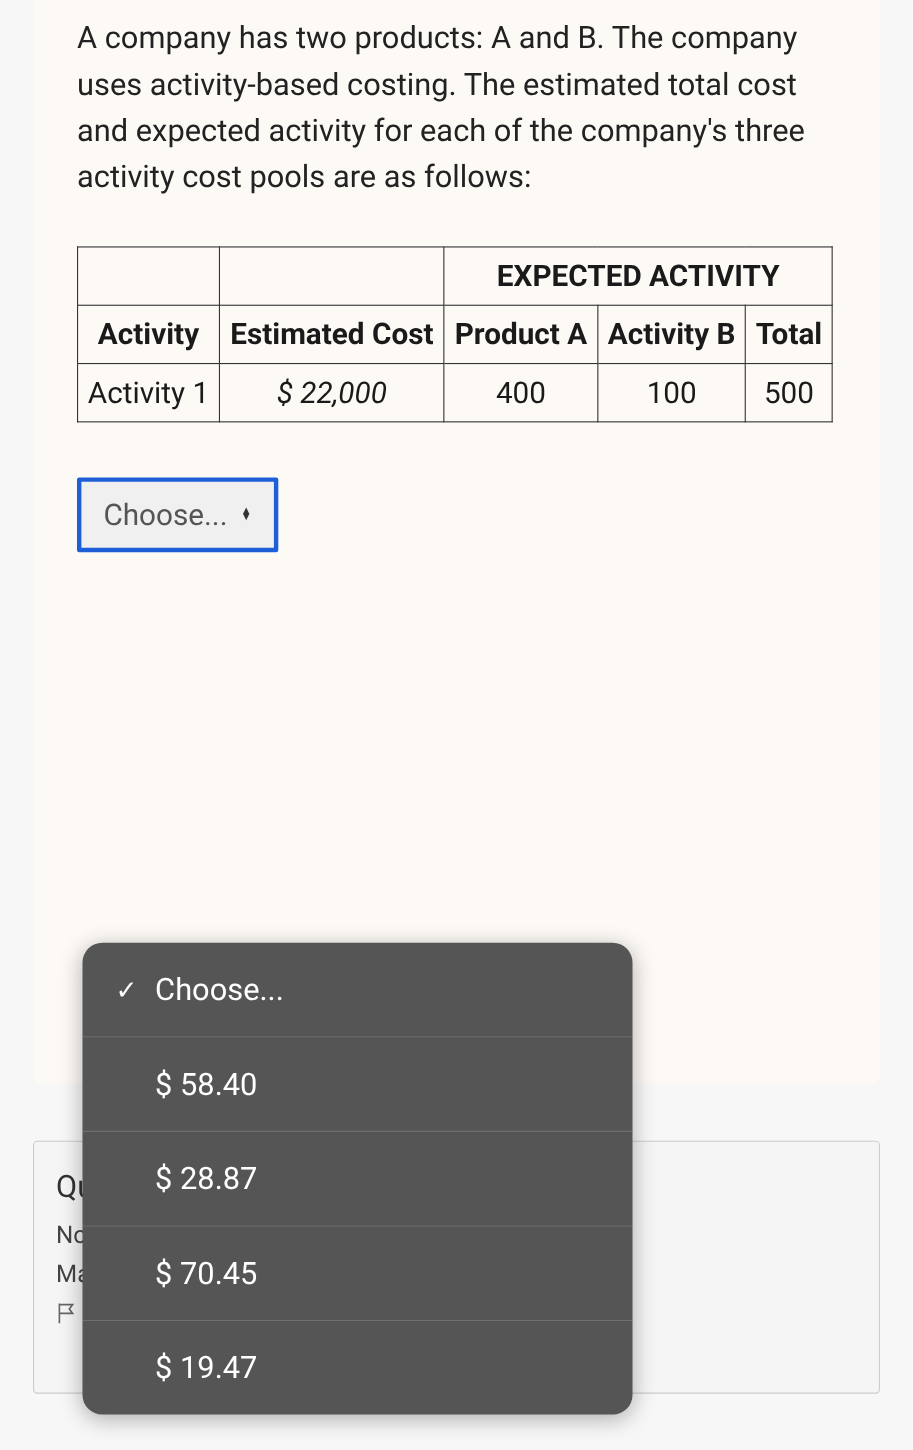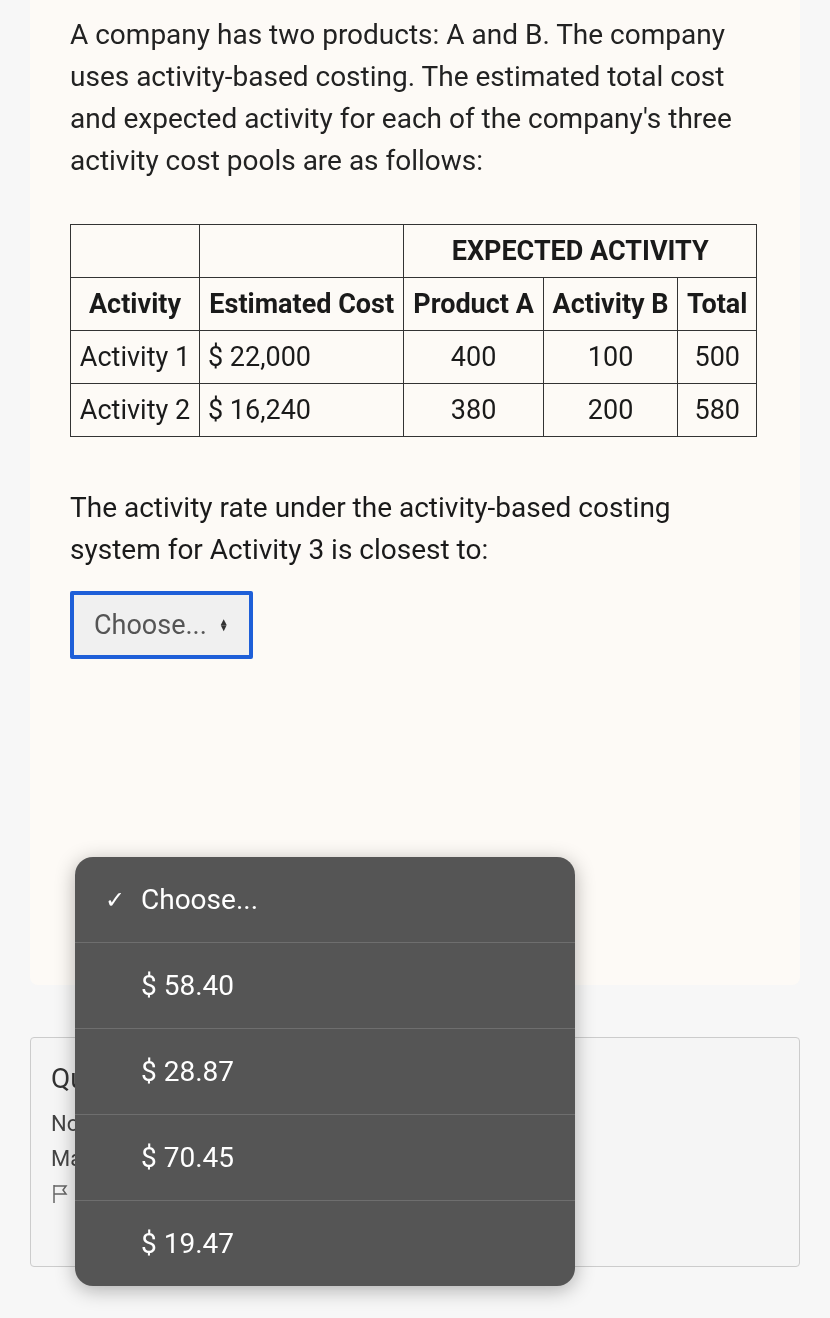--- a/index.html
+++ b/index.html
@@ -34,21 +34,21 @@
     border: 1px solid #333;
     padding: 10px 8px;
   }
   table.data-table th {
     font-weight: 700;
     text-align: center;
     vertical-align: top;
     margin-top: 31px;
   }
   table.data-table td.activity-name { text-align: center; }
-  table.data-table td.money { text-align: left; }
+  table.data-table td.money { text-align: center; font-style: italic; }
   table.data-table td.num { text-align: center; }
   .followup {
     font-size: 28px;
     line-height: 1.5;
     margin-bottom: 20px;
   }
   .dropdown-trigger {
     display: inline-flex;
     align-items: center;
     border: 4px solid #1e5fd8;
@@ -128,31 +128,23 @@
       </tr>
     </thead>
     <tbody>
       <tr>
         <td class="activity-name">Activity 1</td>
         <td class="money">$ 22,000</td>
         <td class="num">400</td>
         <td class="num">100</td>
         <td class="num">500</td>
       </tr>
-      <tr>
-        <td class="activity-name">Activity 2</td>
-        <td class="money">$ 16,240</td>
-        <td class="num">380</td>
-        <td class="num">200</td>
-        <td class="num">580</td>
-      </tr>
     </tbody>
   </table>
 
-  <p class="followup">The activity rate under the activity-based costing system for Activity 3 is closest to:</p>
 
   <div class="dropdown-trigger">
     <span>Choose...</span>
     <span class="caret">
       <span>▲</span>
         <span>▼</span>
     </span>
   </div>
 </div>
 

